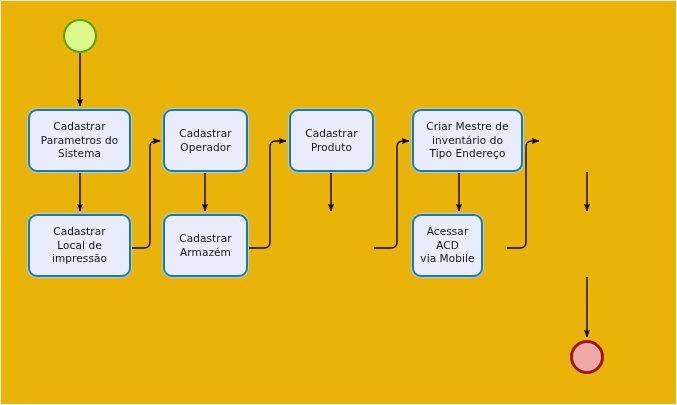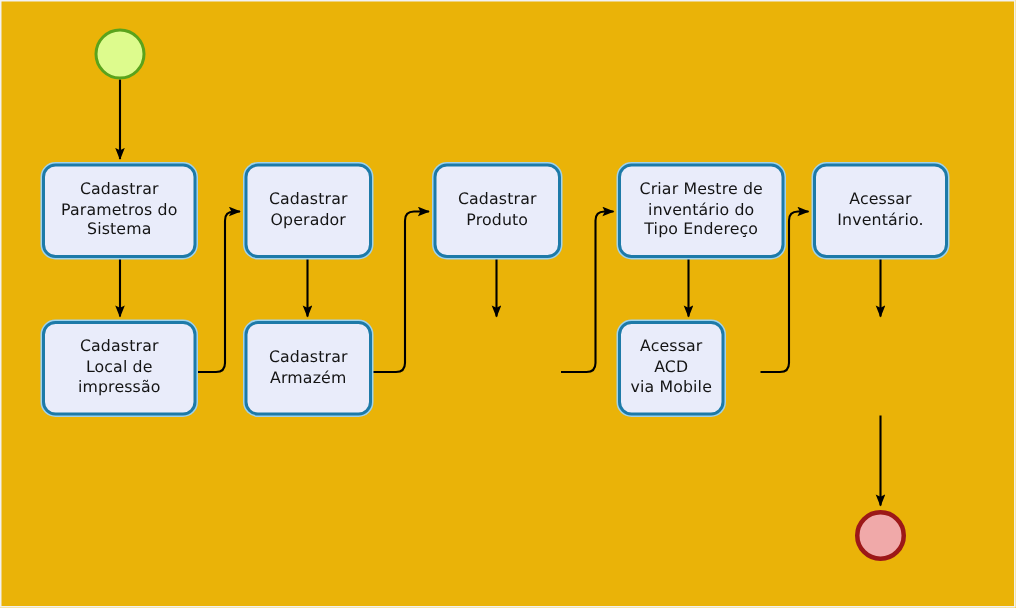--- a/index.html
+++ b/index.html
@@ -98,16 +98,14 @@
 Operador</div>
   <div class="task" style="left: 162px; top: 213px; width: 85px; height: 63px;">Cadastrar
 Armazém</div>
   <div class="task" style="left: 288px; top: 108px; width: 85px; height: 63px;">Cadastrar
 Produto</div>
   <div class="task" style="left: 411px; top: 108px; width: 111px; height: 63px;">Criar Mestre de
 inventário  do
 Tipo Endereço</div>
   <div class="task" style="left: 411px; top: 213px; width: 71px; height: 63px;">Acessar ACD
 via Mobile</div>
-  <div class="task" style="left: 541px; top: 108px; width: 90px; height: 63px;">Acessar
-Inventário.</div>
 
 </div>
 
 </body></html>

